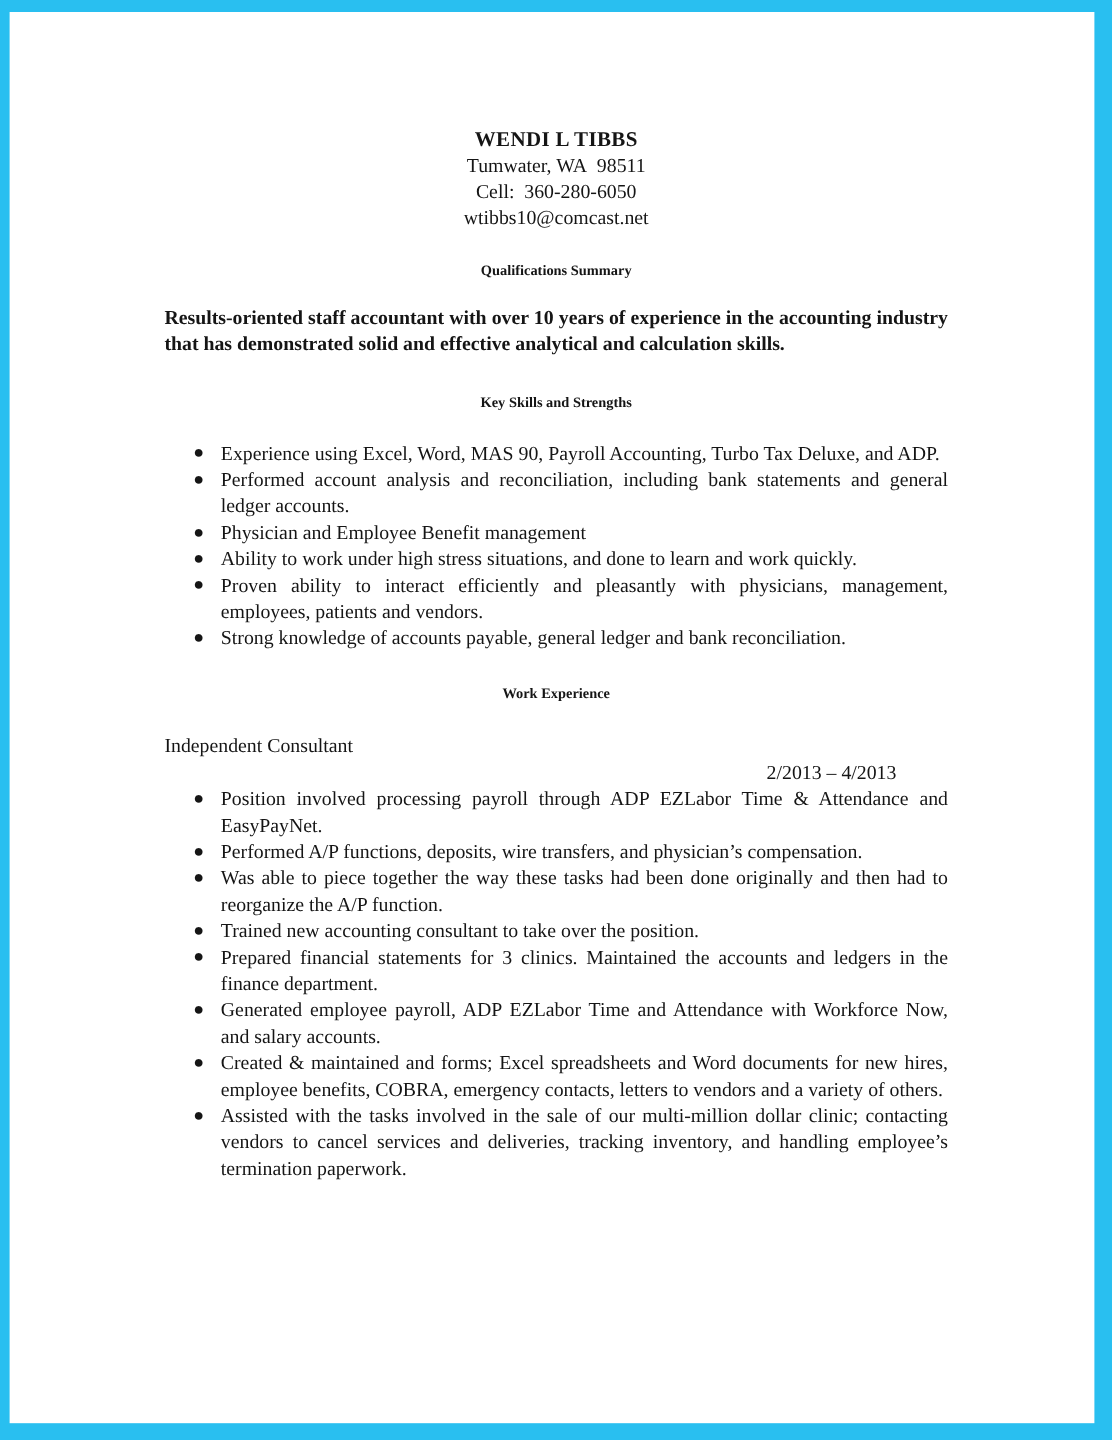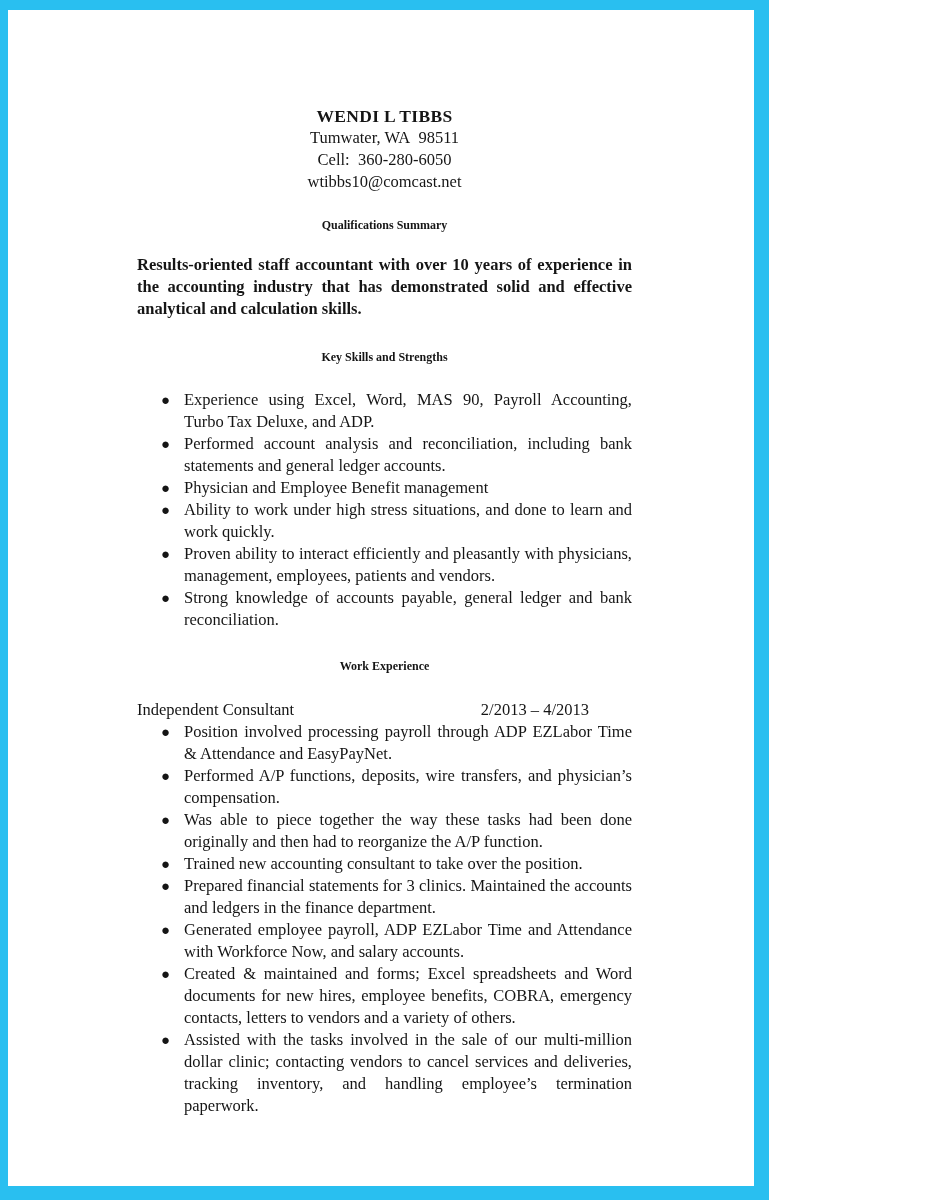--- a/index.html
+++ b/index.html
@@ -8,21 +8,21 @@
     --text: #151515;
   }
   * { margin: 0; padding: 0; box-sizing: border-box; }
   html, body { width: 927px; }
   body {
     font-family: "Liberation Serif", "DejaVu Serif", serif;
     color: var(--text);
     background: #ffffff;
   }
   .frame {
-    width: 769px;
+    width: 927px;
     height: 1200px;
     background: var(--border);
     padding: 10px 15px 14px 8px;
   }
   .page {
     width: 100%;
     height: 100%;
     background: var(--page);
     padding: 95px 122px 0 129px;
     font-size: 16.5px;
@@ -61,20 +61,21 @@
     top: 0;
     font-size: 15px;
   }
   ul.bullets li .btext {
     display: block;
     text-align: justify;
   }
   .job-row {
     display: flex;
     margin-top: 22px;
+    flex-direction: column;
   }
   .job-row .job-title { flex: 0 0 auto; }
   .job-row .job-company {
     flex: 0 0 auto;
     margin-left: 79px;
   }
   .job-row .job-dates {
     margin-left: auto;
     padding-right: 43px;
   }

